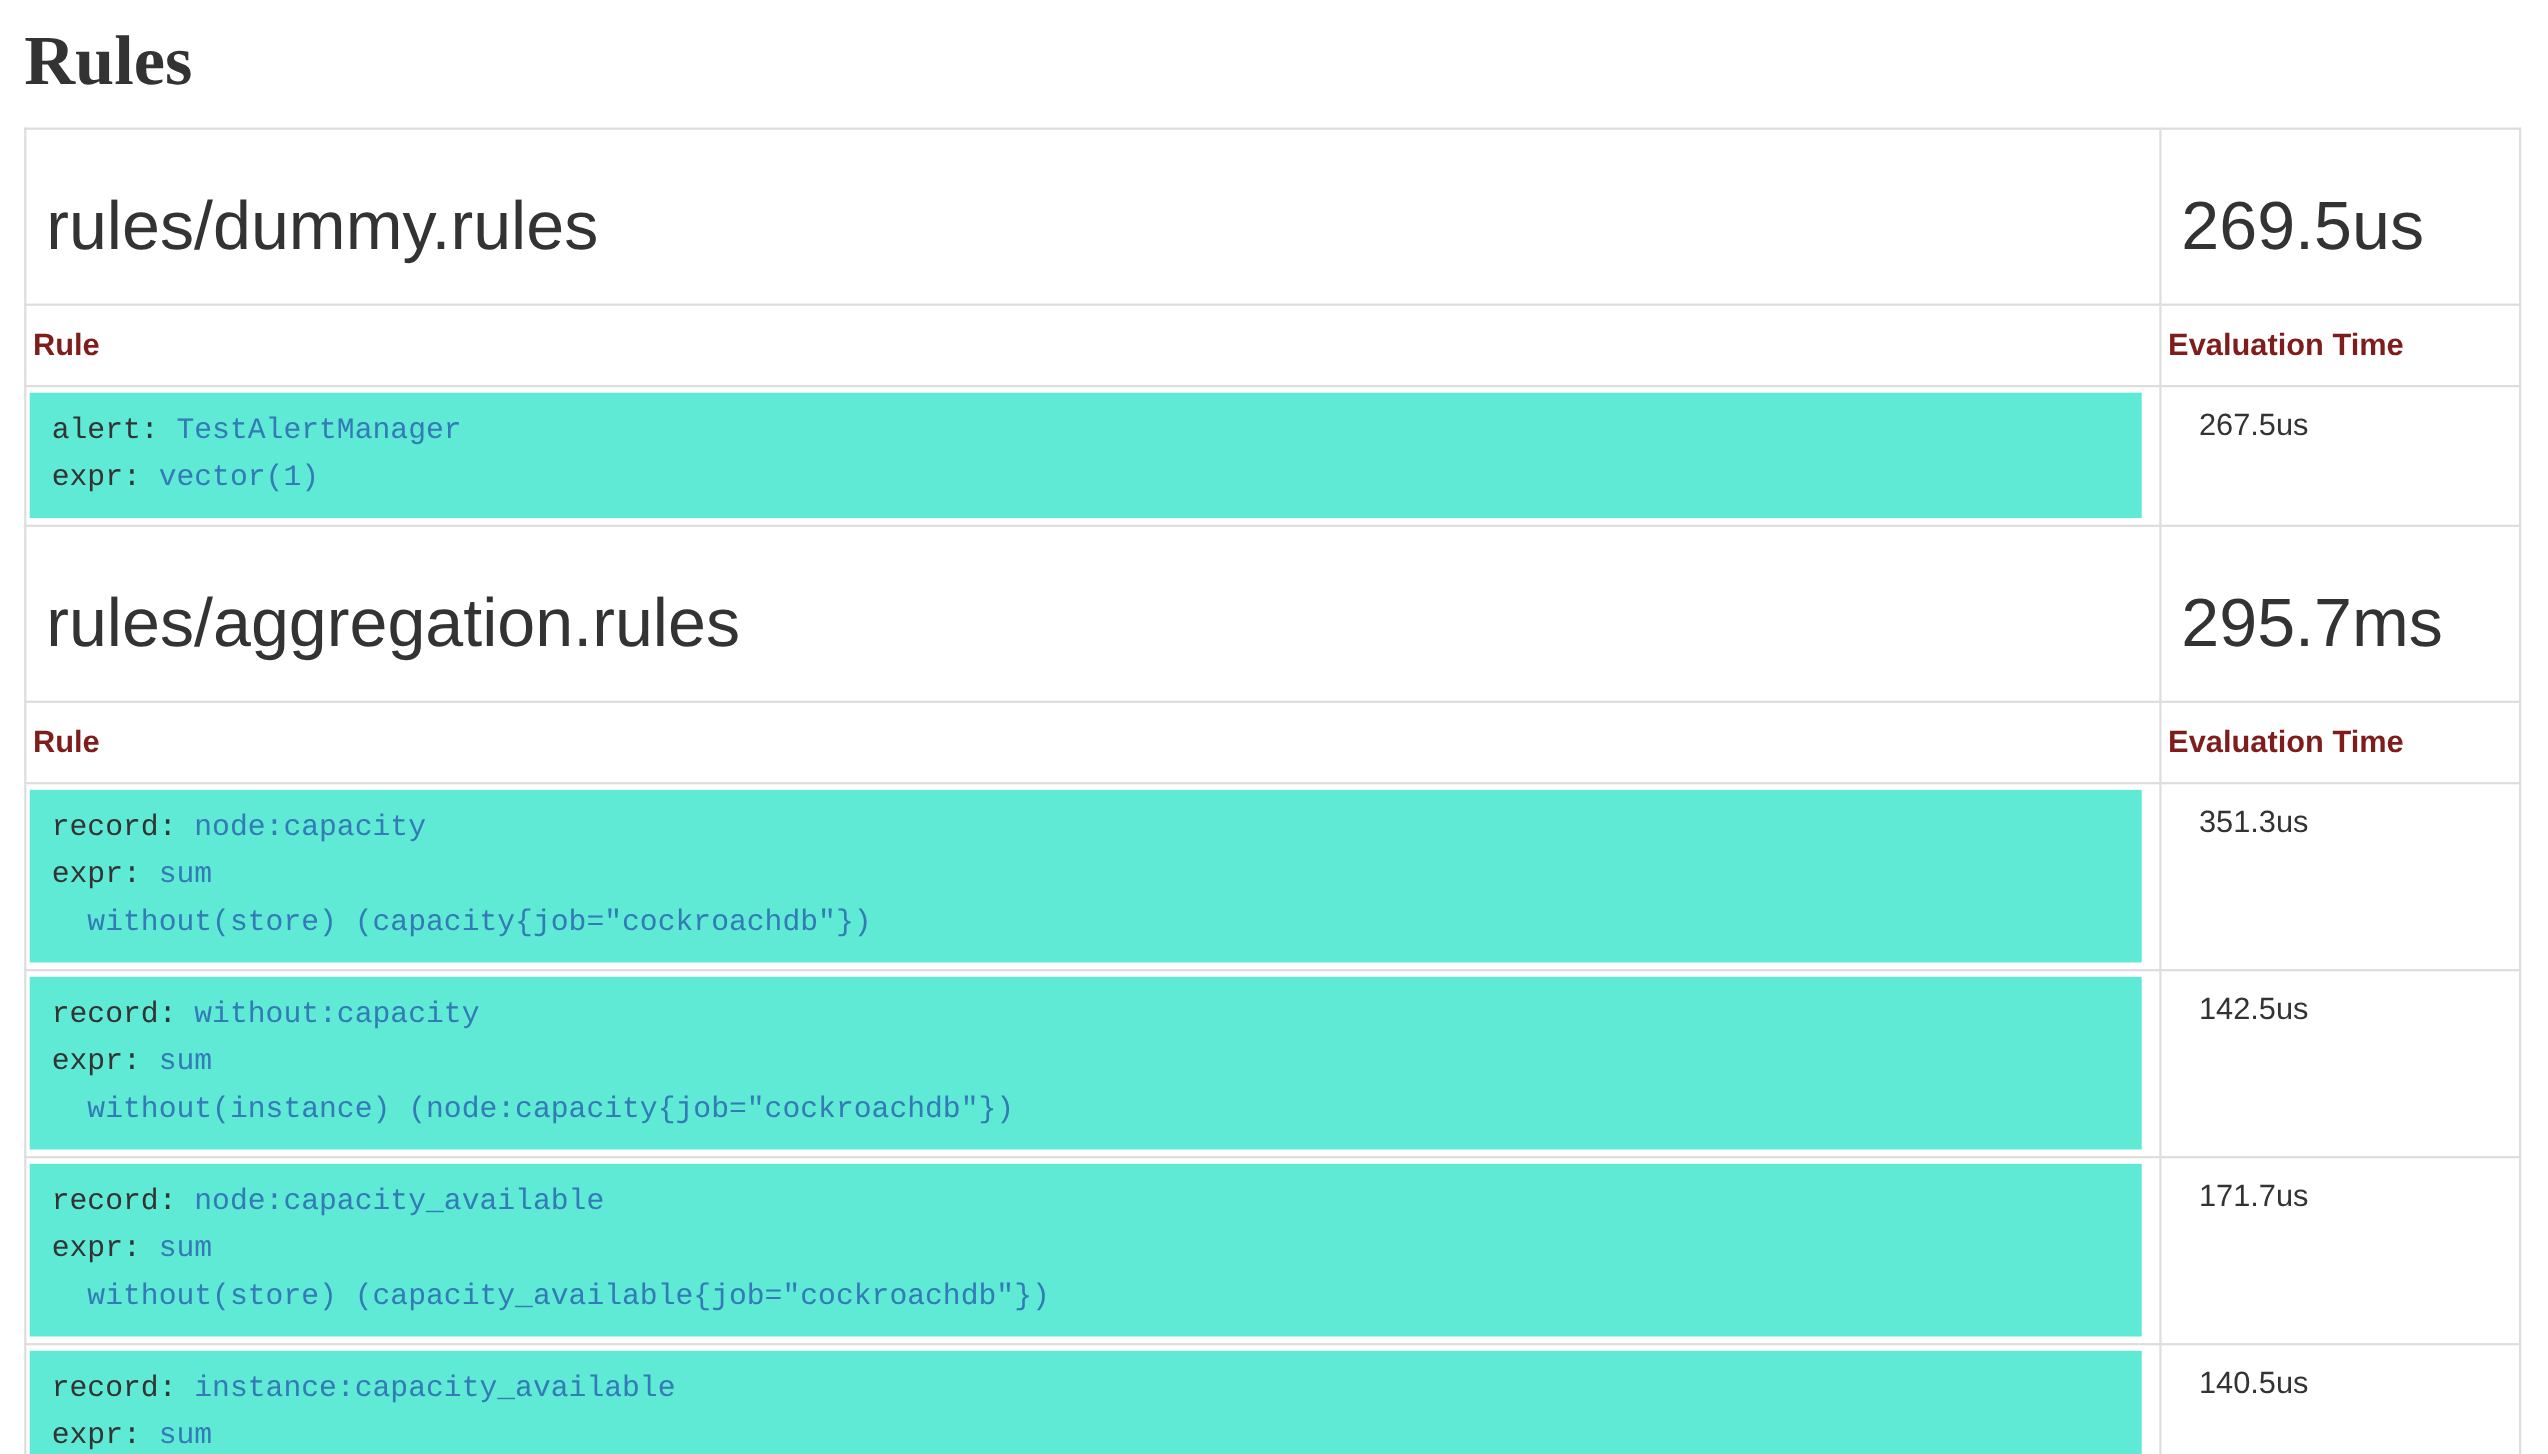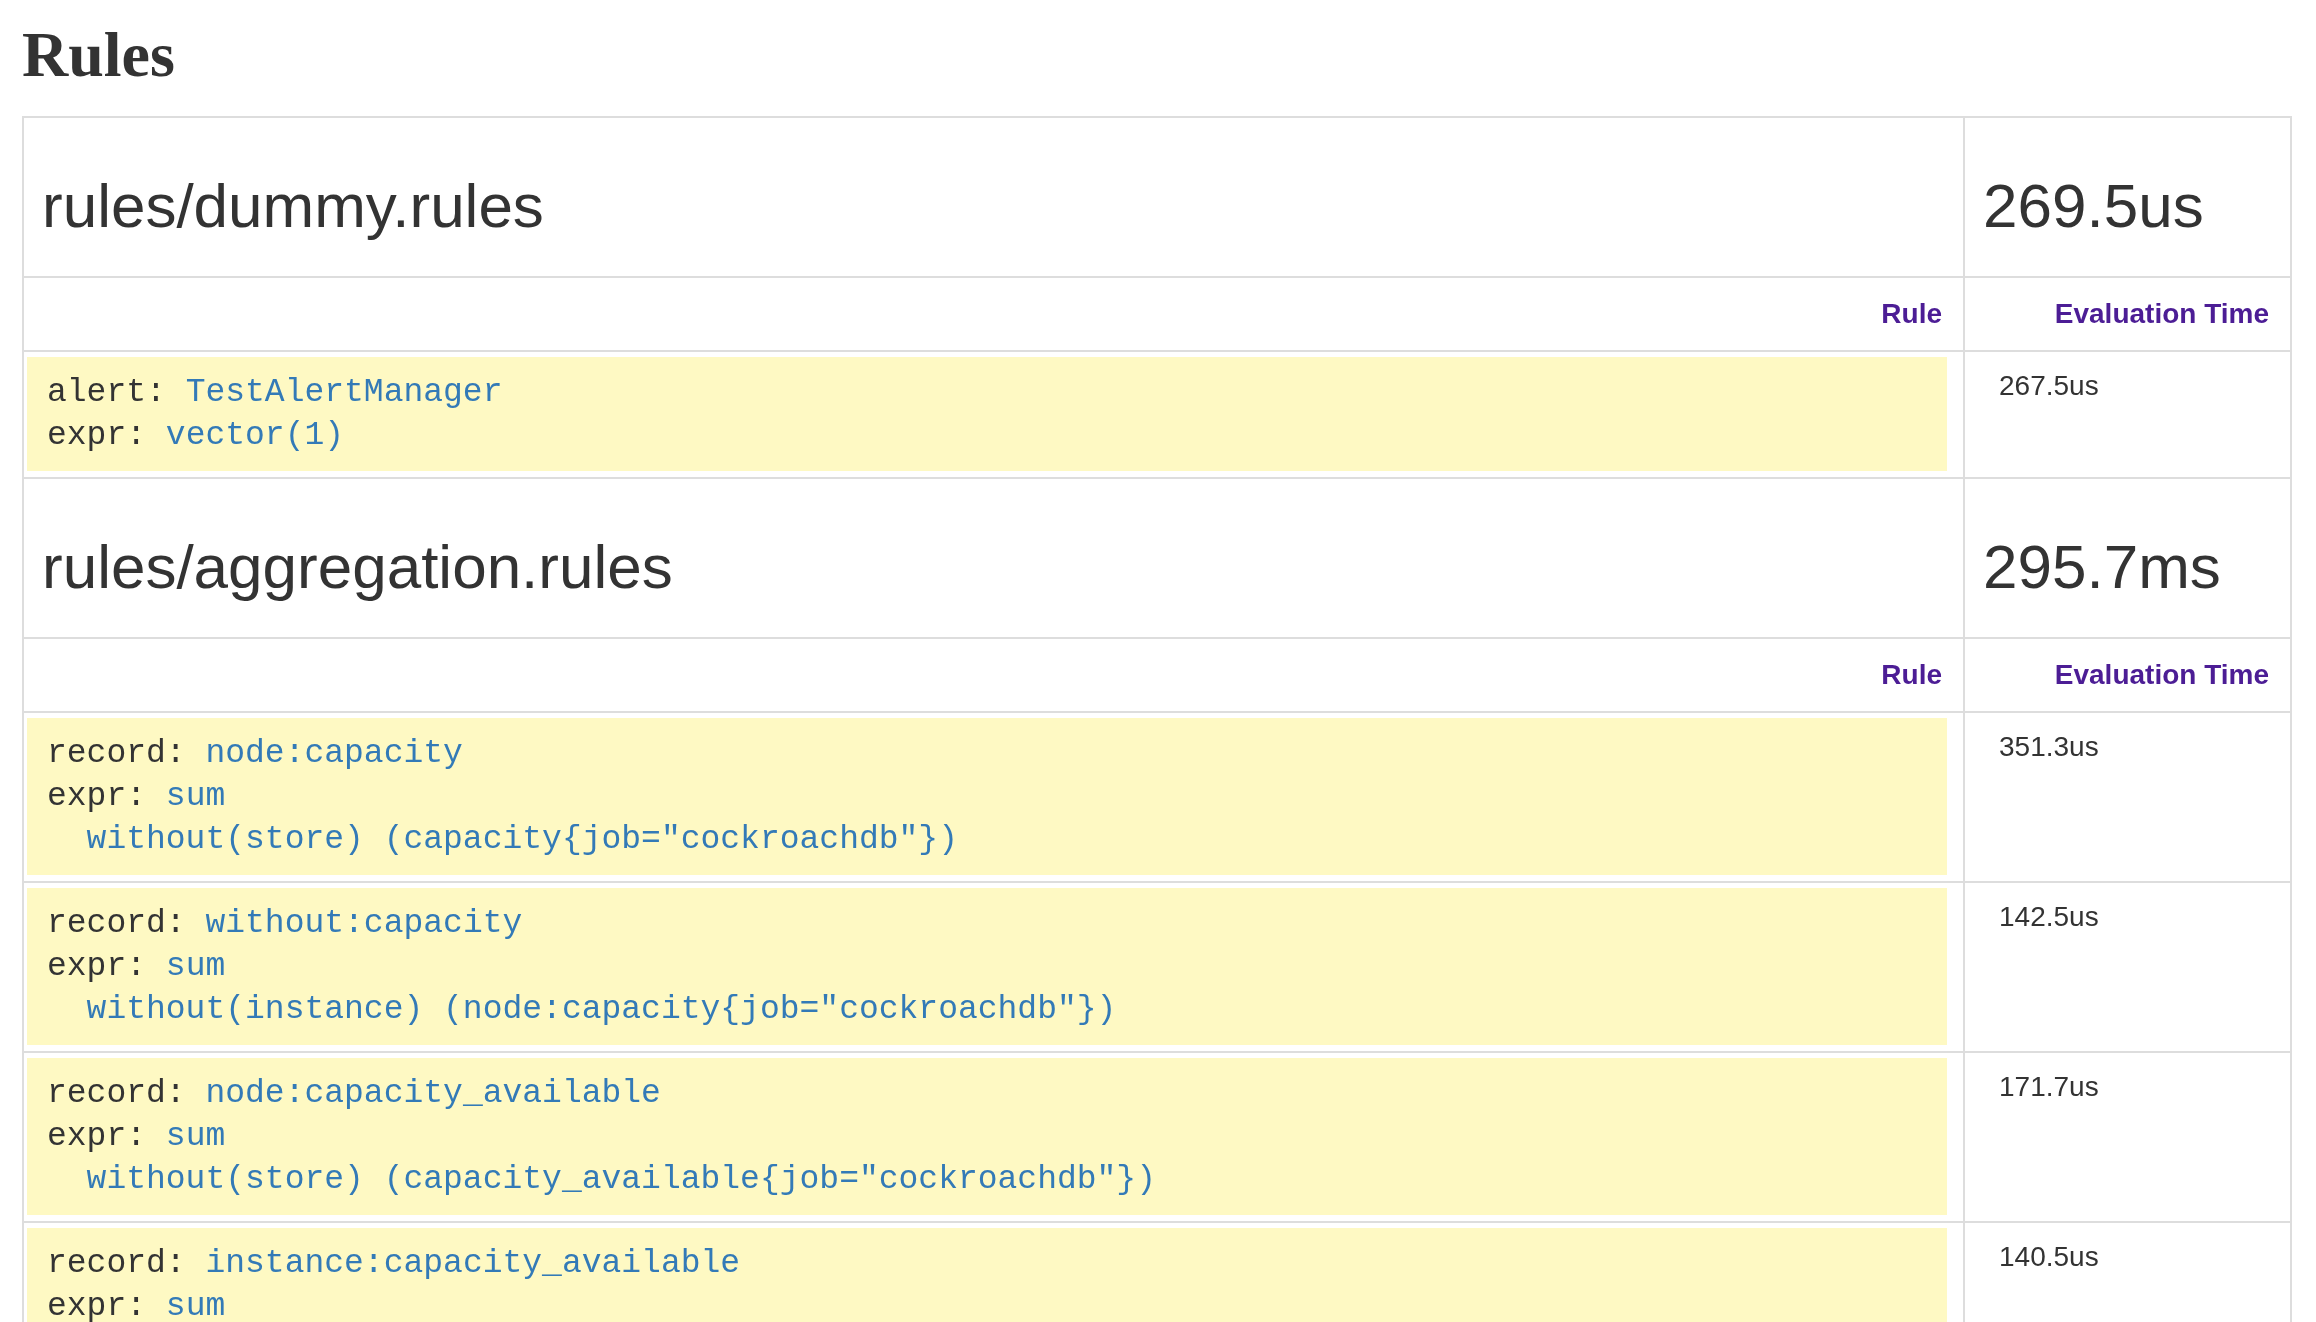--- a/index.html
+++ b/index.html
@@ -41,35 +41,34 @@
   td.group-cell .h2 {
     margin: 38px 0 20px 0;
     font-size: 62px;
     line-height: 68px;
     font-weight: normal;
     color: #333333;
     white-space: nowrap;
   }
   
   th.col-head {
-    padding: 16px 21px;
+    padding: 16px 6px;
     font-size: 28px;
     line-height: 40px;
     font-weight: bold;
-    color: #4c1d95;
-    text-align: right;
+    color: #7f1d1d;
   }
   
   td.rule-cell { padding: 0; }
   .code-block {
     margin: 5px 16px 6px 3px;
     padding: 14px 20px;
-    background: #fef9c3;
+    background: #5eead4;
     font-family: "Liberation Mono", "DejaVu Sans Mono", monospace;
-    font-size: 33px;
+    font-size: 27px;
     line-height: 43px;
     color: #333333;
   }
   .code-line { white-space: pre; }
   .code-keyword { color: #333333; }
   a.code-link {
     color: #337ab7;
     text-decoration: none;
     cursor: pointer;
   }

